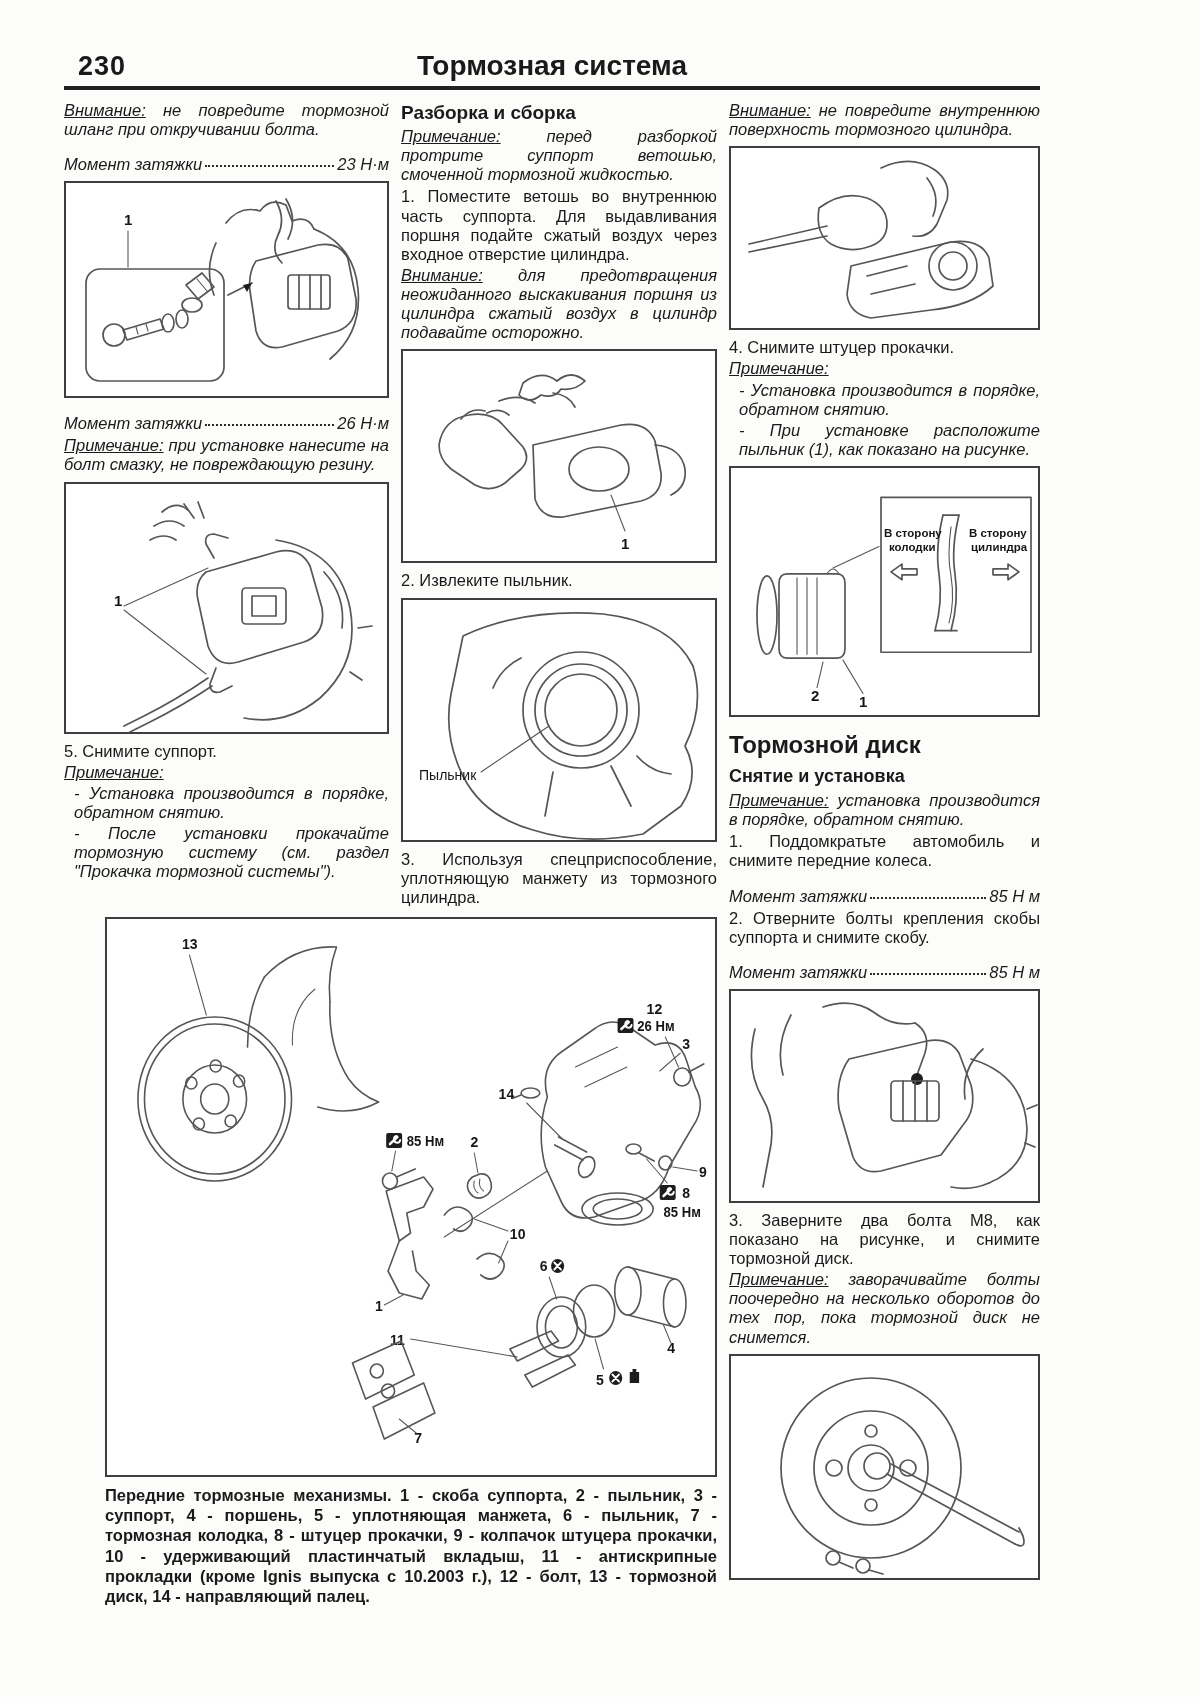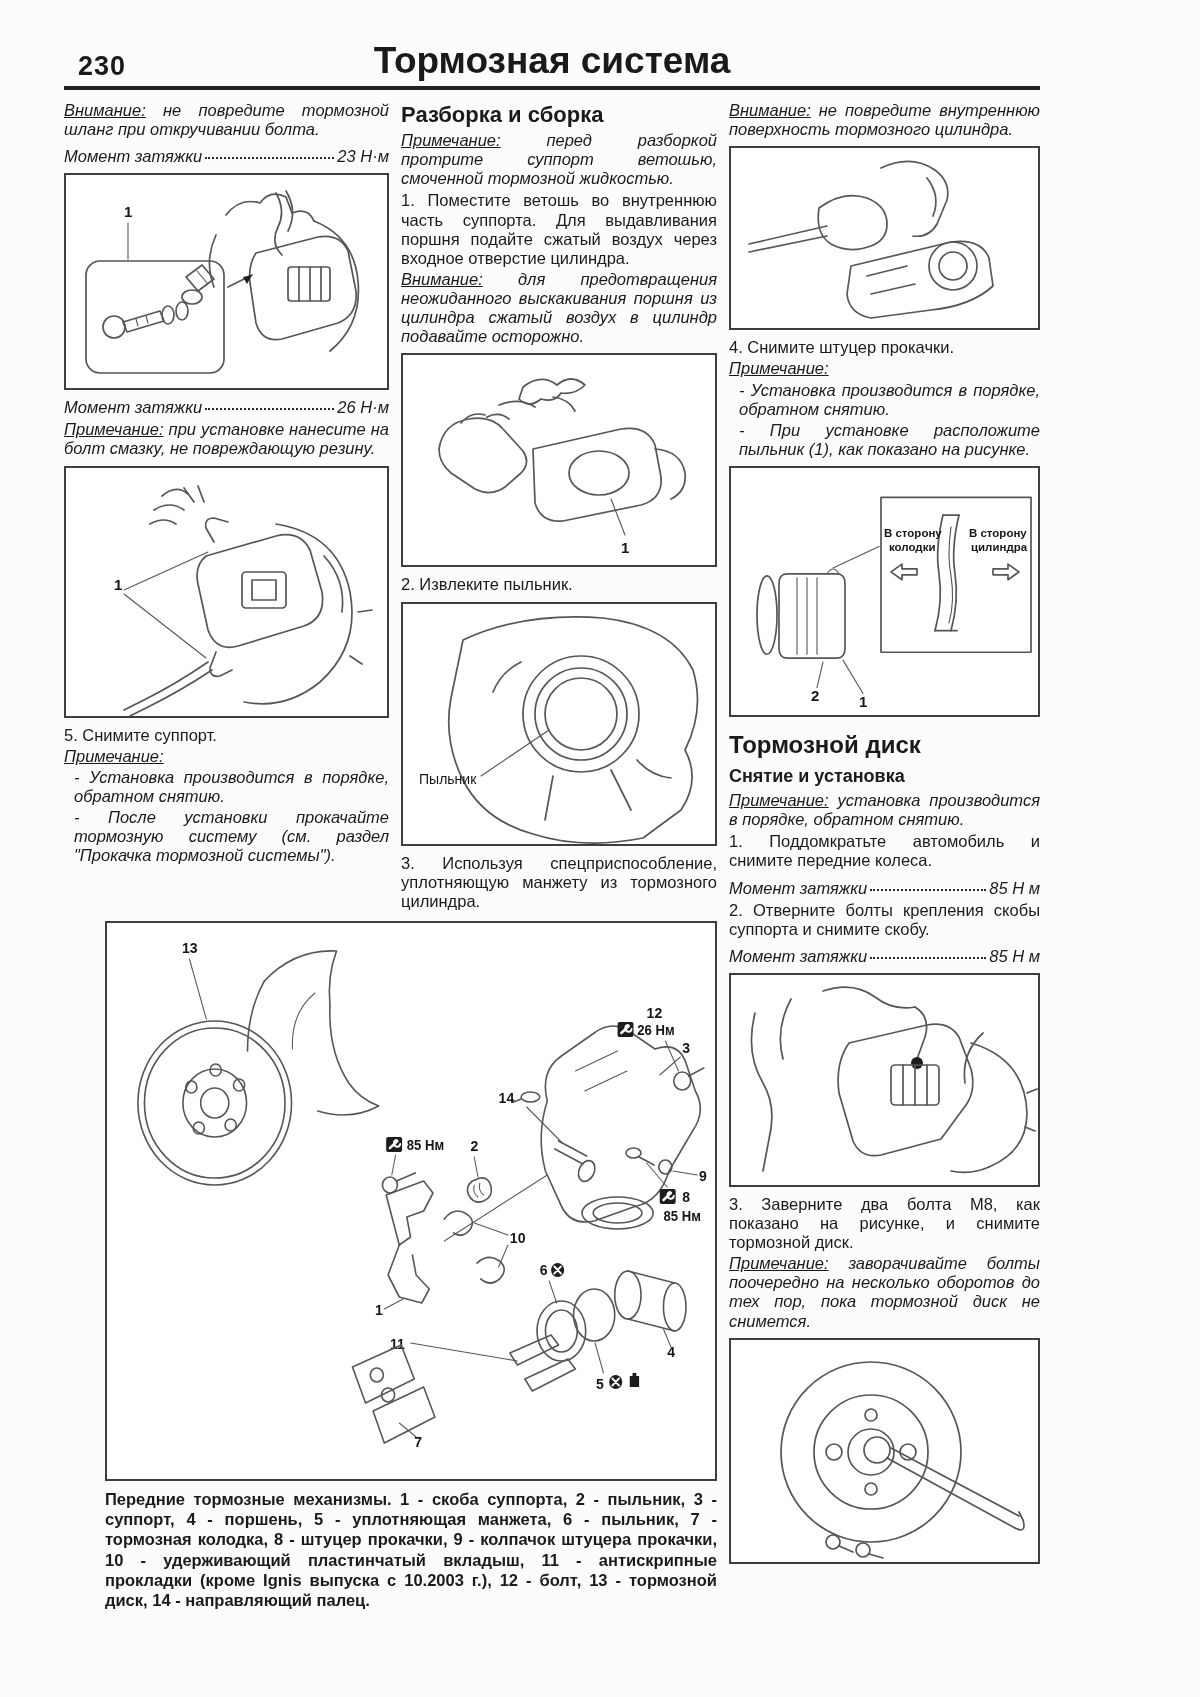--- a/index.html
+++ b/index.html
@@ -5,34 +5,34 @@
   * { margin:0; padding:0; box-sizing:border-box; }
   html,body { width:1200px; height:1697px; overflow:hidden; }
   body {
     background:#fcfcfa;
     font-family:"Liberation Sans", sans-serif;
     color:#1a1a1a;
   }
   .sheet { padding:50px 48px 0 64px; }
   .hdr { position:relative; width:976px; border-bottom:4px solid #222; padding-bottom:5px; height:40px; }
   .pgnum { position:absolute; left:14px; bottom:4px; font-size:27px; font-weight:bold; letter-spacing:1px; }
-  .ptitle { position:absolute; left:0; right:0; bottom:4px; text-align:center; font-size:37px; font-weight:bold;margin-top:44px; }
+  .ptitle { position:absolute; left:0; right:0; bottom:4px; text-align:center; font-size:28px; font-weight:bold;margin-top:44px; }
   .cols { display:grid; grid-template-columns:325px 316px 311px; column-gap:12px; margin-top:11px; width:976px; }
   .colL { grid-column:1; grid-row:1; }
   .colM { grid-column:2; grid-row:1; }
   .colR { grid-column:3; grid-row:1 / span 2; }
   .bottomBlk { grid-column:1 / span 2; grid-row:2;margin-left:41px; }
   p { font-size:16.5px; line-height:1.16; text-align:justify; margin-bottom:2px; }
   .it { font-style:italic; }
   .lead { font-style:italic; text-decoration:underline; }
   .step { margin-top:3px; }
   .noteItem { padding-left:10px; font-style:italic; }
-  .torque { display:flex; align-items:baseline; font-style:italic; margin:8px 0 3px 0; font-size:16.5px; }
+  .torque { display:flex; align-items:baseline; font-style:italic; margin:16px 0 3px 0; font-size:16.5px; }
   .torque .dots { flex:1; margin:0 3px; border-bottom:2px dotted #2a2a2a; position:relative; top:-3px; min-width:20px; }
-  h3.sec { font-size:22px; font-weight:bold; margin:1px 0 3px; }
+  h3.sec { font-size:19px; font-weight:bold; margin:1px 0 3px; }
   h2.big { font-size:24px; font-weight:bold; margin:14px 0 7px; }
   h3.sub { font-size:18px; font-weight:bold; margin:0 0 4px; }
   .fig { border:2px solid #3e3e3e; background:#fff; margin:7px 0 8px; overflow:hidden; }
   .fig svg { display:block; width:100%; height:100%; }
   .fig svg * { stroke:#565656; fill:none; stroke-width:1.7; stroke-linecap:round; stroke-linejoin:round; }
   .fig svg .thin { stroke-width:1.1; }
   .fig svg text { stroke:none !important; fill:#161616; }
   .fig svg .blk { fill:#1d1d1d; stroke:none; }
   .fig svg .wht { stroke:#fff; fill:none; }
   .fign { font-size:15px; font-weight:bold; }

